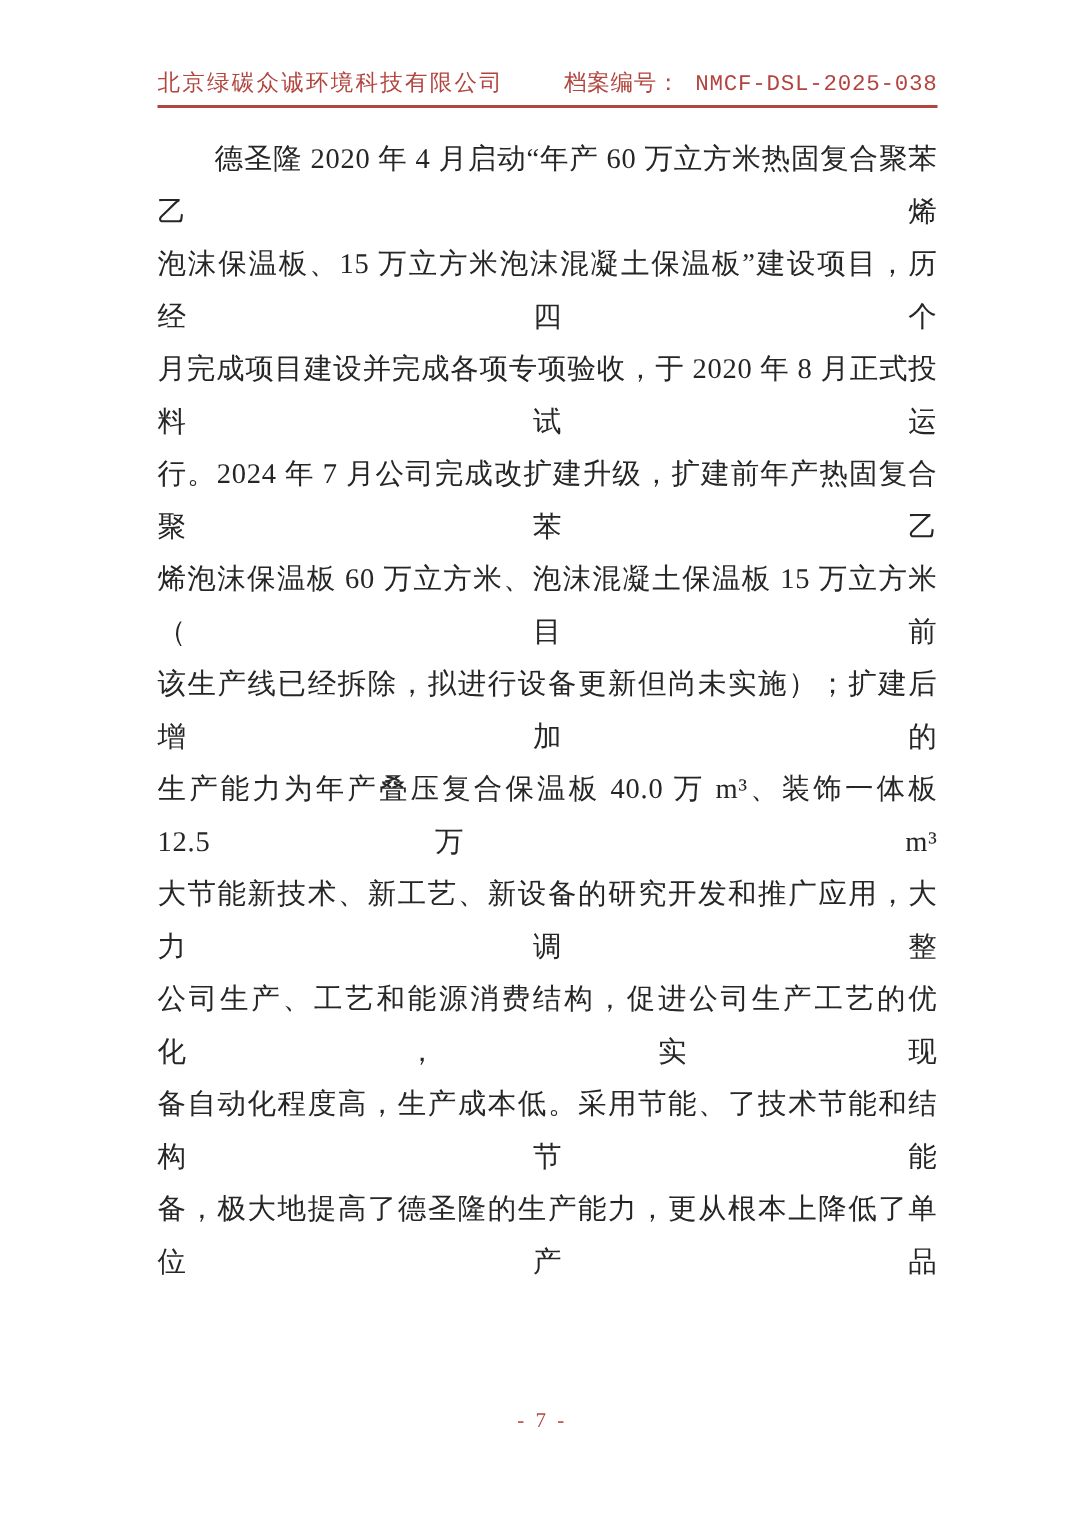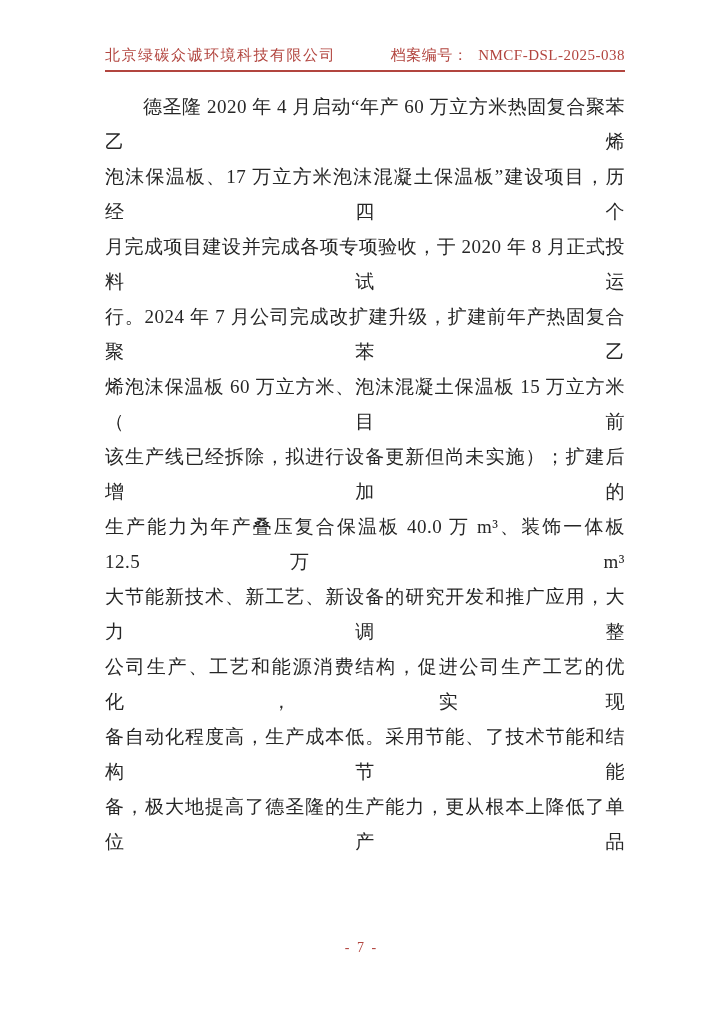--- a/index.html
+++ b/index.html
@@ -20,20 +20,21 @@
     position:absolute;
     left:105px;right:98px;top:46px;
     display:flex;
     justify-content:space-between;
     align-items:center;
     color:var(--accent);
     font-size:15px;
     padding-bottom:5px;
     border-bottom:2px solid var(--accent);
     white-space:nowrap;
+    font-family:Liberation Mono, monospace;
   }
   .doc-header .company{letter-spacing:1.5px;}
   .doc-header .archive{letter-spacing:0.5px;}
   .doc-header .archive .num{margin-left:10px;letter-spacing:0.5px;}
   .doc-body{
     position:absolute;
     left:105px;right:98px;top:89px;
     color:var(--ink);
     font-size:19px;
     line-height:35px;
@@ -64,21 +65,21 @@
   <div class="doc-header">
     <span class="company">北京绿碳众诚环境科技有限公司</span>
     <span class="archive">
       <span>档案编号：</span><span class="num">NMCF-DSL-2025-038</span>
     </span>
   </div>
 
   <div class="doc-body" id="doc-body">
       <div class="para">
         <div class="line first">德圣隆 2020 年 4 月启动“年产 60 万立方米热固复合聚苯乙烯</div>
-        <div class="line">泡沫保温板、17 万立方米泡沫混凝土保温板”建设项目，历经四个</div>
+        <div class="line">泡沫保温板、15 万立方米泡沫混凝土保温板”建设项目，历经四个</div>
         <div class="line">月完成项目建设并完成各项专项验收，于 2020 年 8 月正式投料试运</div>
         <div class="line">行。2024 年 7 月公司完成改扩建升级，扩建前年产热固复合聚苯乙</div>
         <div class="line">烯泡沫保温板 60 万立方米、泡沫混凝土保温板 15 万立方米（目前</div>
         <div class="line">该生产线已经拆除，拟进行设备更新但尚未实施）；扩建后增加的</div>
         <div class="line">生产能力为年产叠压复合保温板 40.0 万 m³、装饰一体板 12.5 万 m³</div>
       </div>
       <div class="para">
         <div class="line">大节能新技术、新工艺、新设备的研究开发和推广应用，大力调整</div>
         <div class="line">公司生产、工艺和能源消费结构，促进公司生产工艺的优化，实现</div>
         <div class="line">备自动化程度高，生产成本低。采用节能、了技术节能和结构节能</div>

